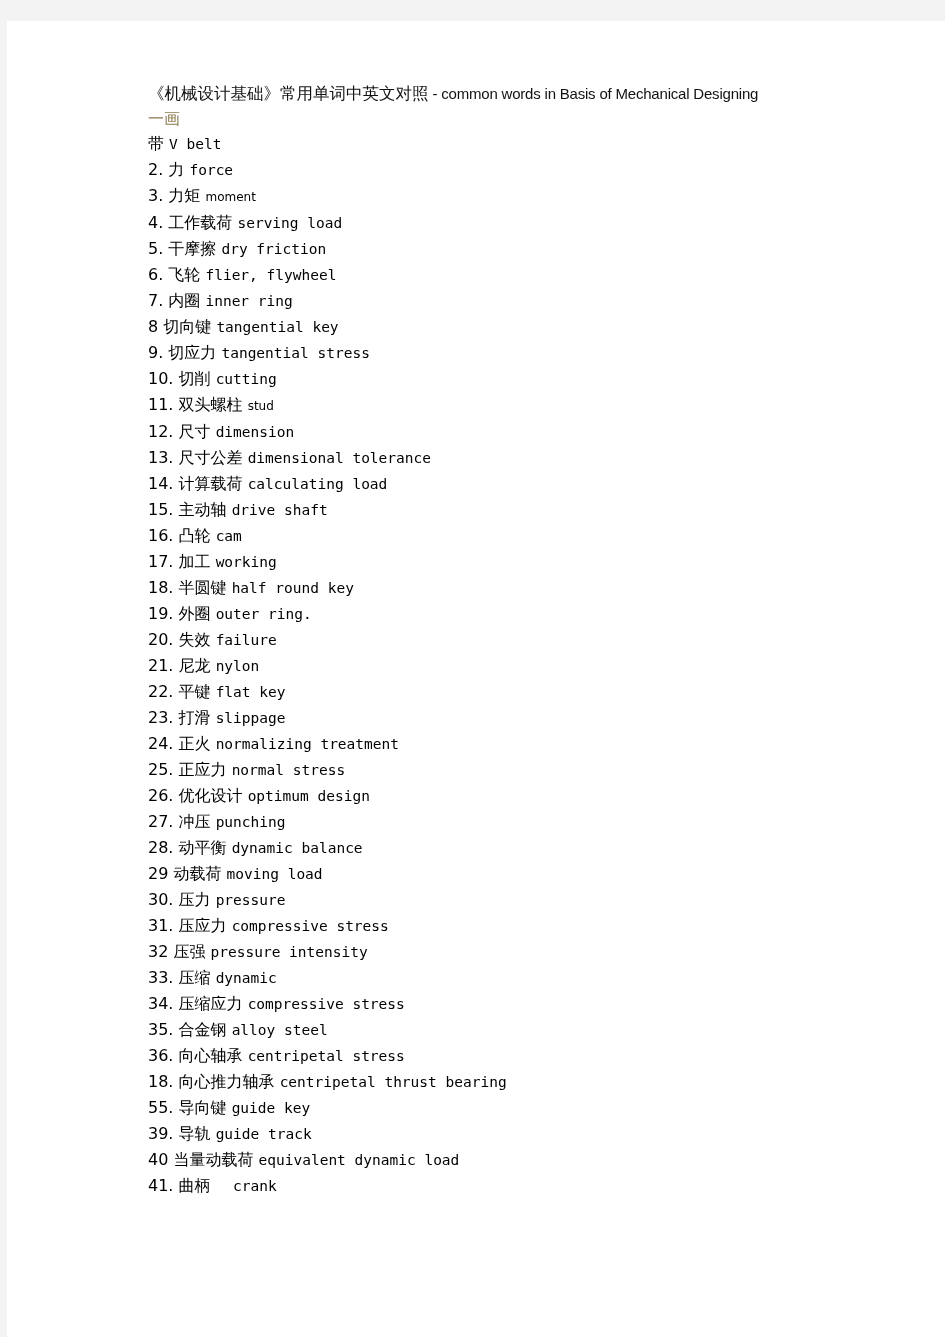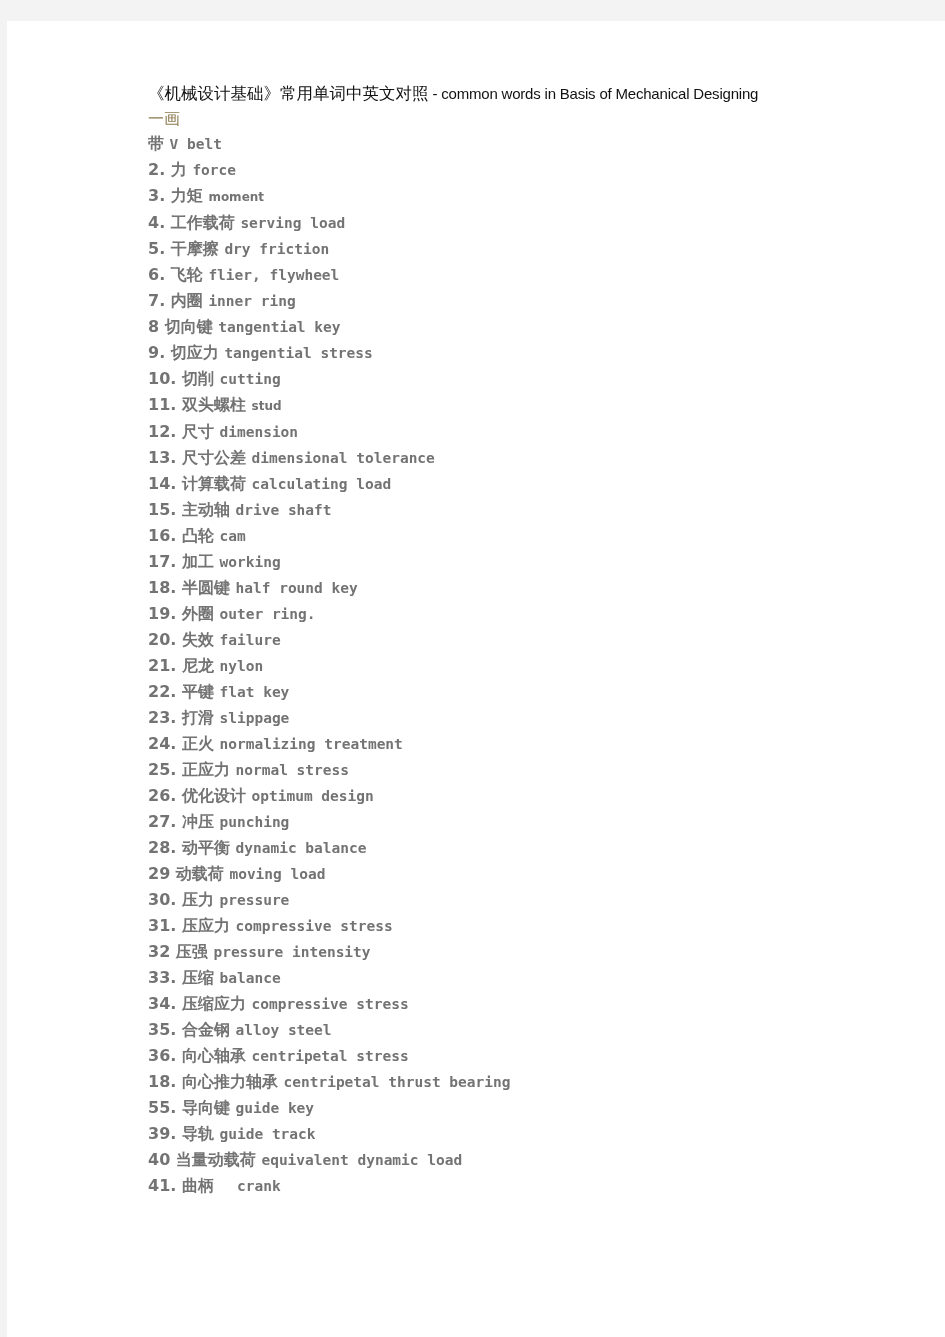--- a/index.html
+++ b/index.html
@@ -60,26 +60,25 @@
     color: #8b7b4f;
   }
   .section-head {
     color: #8b7b4f;
     font-family: "DejaVu Sans", sans-serif;
     font-size: 16px;
     line-height: 25px;
     white-space: pre;
   }
   .vocab-item {
-    color: #737373;
+    color: #000000;
     font-size: 16px;
     line-height: 25px;
     white-space: pre;
     font-family: "DejaVu Sans", sans-serif;
-    font-weight: bold;
   }
   .vocab-item .en {
     font-family: "DejaVu Sans Mono", monospace;
     font-size: 14.5px;
   }
   .vocab-item .en.narrow {
     font-family: "DejaVu Sans", sans-serif;
     font-size: 12px;
     text-align: right;
   }
@@ -120,21 +119,21 @@
         <li class="vocab-item"><span>23.</span> <span>打滑</span> <span class="en">slippage</span></li>
         <li class="vocab-item"><span>24.</span> <span>正火</span> <span class="en">normalizing treatment</span></li>
         <li class="vocab-item"><span>25.</span> <span>正应力</span> <span class="en">normal stress</span></li>
         <li class="vocab-item"><span>26.</span> <span>优化设计</span> <span class="en">optimum design</span></li>
         <li class="vocab-item"><span>27.</span> <span>冲压</span> <span class="en">punching</span></li>
         <li class="vocab-item"><span>28.</span> <span>动平衡</span> <span class="en">dynamic balance</span></li>
         <li class="vocab-item"><span>29</span> <span>动载荷</span> <span class="en">moving load</span></li>
         <li class="vocab-item"><span>30.</span> <span>压力</span> <span class="en">pressure</span></li>
         <li class="vocab-item"><span>31.</span> <span>压应力</span> <span class="en">compressive stress</span></li>
         <li class="vocab-item"><span>32</span> <span>压强</span> <span class="en">pressure intensity</span></li>
-        <li class="vocab-item"><span>33.</span> <span>压缩</span> <span class="en">balance</span></li>
+        <li class="vocab-item"><span>33.</span> <span>压缩</span> <span class="en">dynamic</span></li>
         <li class="vocab-item"><span>34.</span> <span>压缩应力</span> <span class="en">compressive stress</span></li>
         <li class="vocab-item"><span>35.</span> <span>合金钢</span> <span class="en">alloy steel</span></li>
         <li class="vocab-item"><span>36.</span> <span>向心轴承</span> <span class="en">centripetal stress</span></li>
         <li class="vocab-item"><span>18.</span> <span>向心推力轴承</span> <span class="en">centripetal thrust bearing</span></li>
         <li class="vocab-item"><span>55.</span> <span>导向键</span> <span class="en">guide key</span></li>
         <li class="vocab-item"><span>39.</span> <span>导轨</span> <span class="en">guide track</span></li>
         <li class="vocab-item"><span>40</span> <span>当量动载荷</span> <span class="en">equivalent dynamic load</span></li>
         <li class="vocab-item"><span>41.</span> <span>曲柄</span> <span class="en">  crank</span></li>
       </ul>
 

